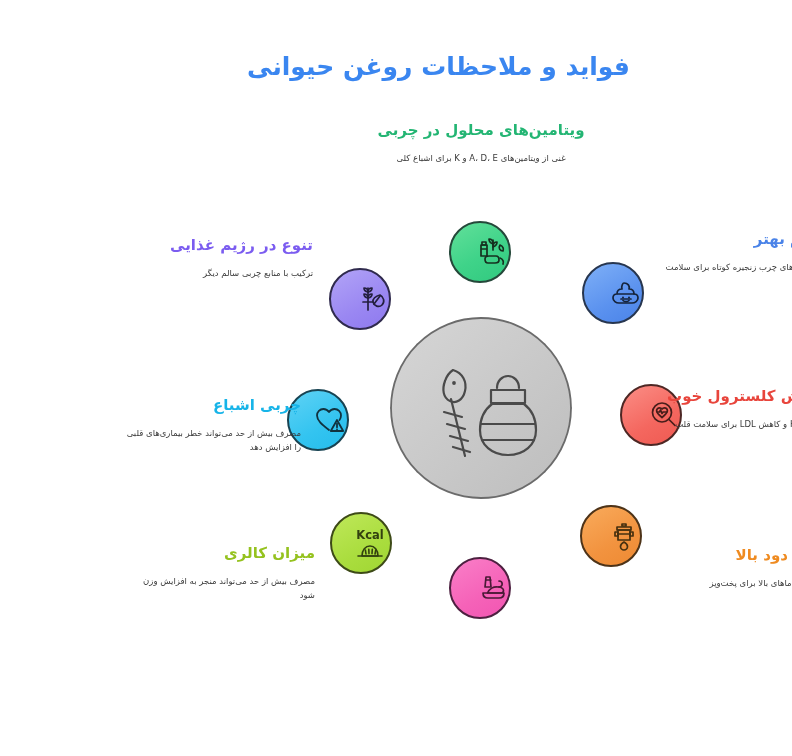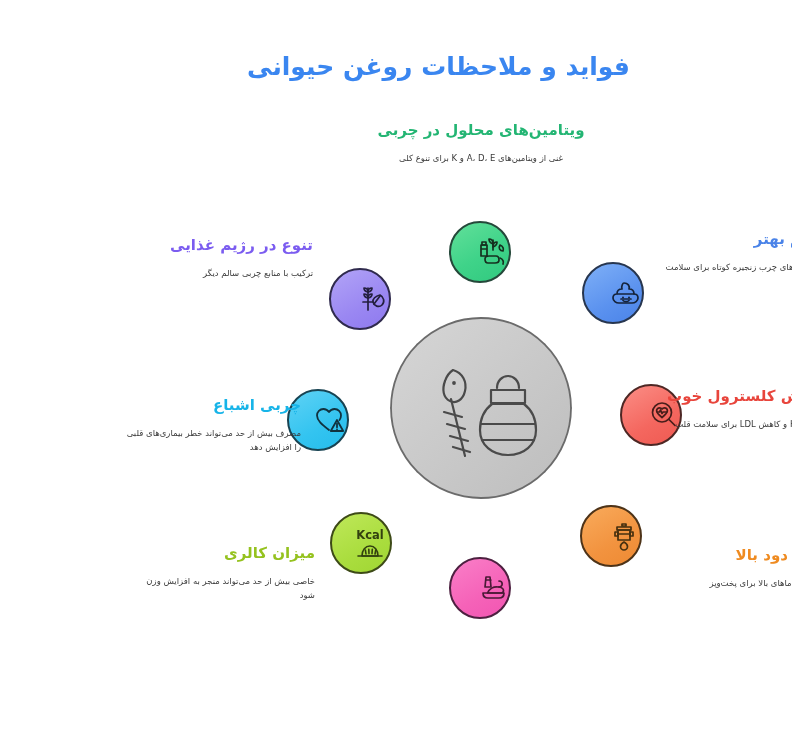--- a/index.html
+++ b/index.html
@@ -145,21 +145,21 @@
       <path d="M18 5 c0 4 0 7 0 10"></path>
       <path d="M18 9 c-3 -1 -4 -3 -4 -5 3 0 4 2 4 5z"></path>
       <path d="M18 12 c3 -1 4 -3 4 -5 -3 0 -4 2 -4 5z"></path>
       <path d="M25 10 c3 1 4 4 3 6 -3 0 -5 -3 -3 -6z"></path>
       <path d="M10 24 c0 -2 2 -3 4 -3 h7 c2 0 3 2 3 4 0 2 -2 3 -4 3 h-7 c-2 0 -3 -2 -3 -4z"></path>
       <path d="M25 23 c3 1 4 4 3 6"></path>
     </svg>
   </div>
   <div class="lbl ta-c" style="left:262px;top:120px;width:268px;">
     <div class="head c-green">ویتامین‌های محلول در چربی</div>
-    <div class="body">غنی از ویتامین‌های A، D، E و K برای تنوع کلی</div>
+    <div class="body">غنی از ویتامین‌های A، D، E و K برای اشباع کلی</div>
   </div>
 
   <div class="node n-blue" style="left:497px;top:262px;">
     <svg width="32" height="32" viewBox="0 0 32 32" fill="none" stroke="#15233a" stroke-width="1.7" stroke-linecap="round" stroke-linejoin="round">
       <path d="M14 6 c4 0 6 3 5 6 3 0 5 2 5 5 3 0 4 2 4 4 0 3 -3 5 -6 5 h-13 c-3 0 -6 -2 -6 -5 0 -2 1 -4 4 -4 0 -3 2 -5 5 -5 -1 -3 1 -6 2 -6z"></path>
       <path d="M8 17 h16"></path>
       <path d="M11 22 h10"></path>
       <circle cx="13" cy="20.5" r="1" fill="#15233a" stroke="none"></circle>
       <circle cx="19" cy="20.5" r="1" fill="#15233a" stroke="none"></circle>
       <path d="M13 23.5 c1.5 1.6 4.5 1.6 6 0"></path>
@@ -215,21 +215,21 @@
       <path d="M12 30 c0 -6 3.5 -10 8 -10 4.5 0 8 4 8 10z"></path>
       <path d="M8 30 h24"></path>
       <path d="M16 28 l-.6 -4"></path>
       <path d="M19 27.6 l-.2 -4.2"></path>
       <path d="M22 27.6 l.3 -4.2"></path>
       <path d="M25 28 l.8 -4"></path>
     </svg>
   </div>
   <div class="lbl ta-r" style="left:50px;top:543px;width:180px;">
     <div class="head c-lime">میزان کالری</div>
-    <div class="body">خاصی بیش از حد می‌تواند منجر به افزایش وزن شود</div>
+    <div class="body">مصرف بیش از حد می‌تواند منجر به افزایش وزن شود</div>
   </div>
 
   <div class="node n-cyan" style="left:202px;top:389px;">
     <svg width="34" height="32" viewBox="0 0 34 32" fill="none" stroke="#11323f" stroke-width="1.8" stroke-linecap="round" stroke-linejoin="round">
       <path d="M16 26 C9 20.5 4 16.5 4 11.5 4 7.8 6.9 5 10.4 5 c2.3 0 4.4 1.2 5.6 3.1 C17.2 6.2 19.3 5 21.6 5 25.1 5 28 7.8 28 11.5 c0 1.6 -.5 3.1 -1.5 4.5"></path>
       <path d="M24 16 l6.2 11 h-12.4z"></path>
       <path d="M24 19.5 v3.8"></path>
       <circle cx="24" cy="25.3" r=".9" fill="#11323f" stroke="none"></circle>
     </svg>
   </div>

